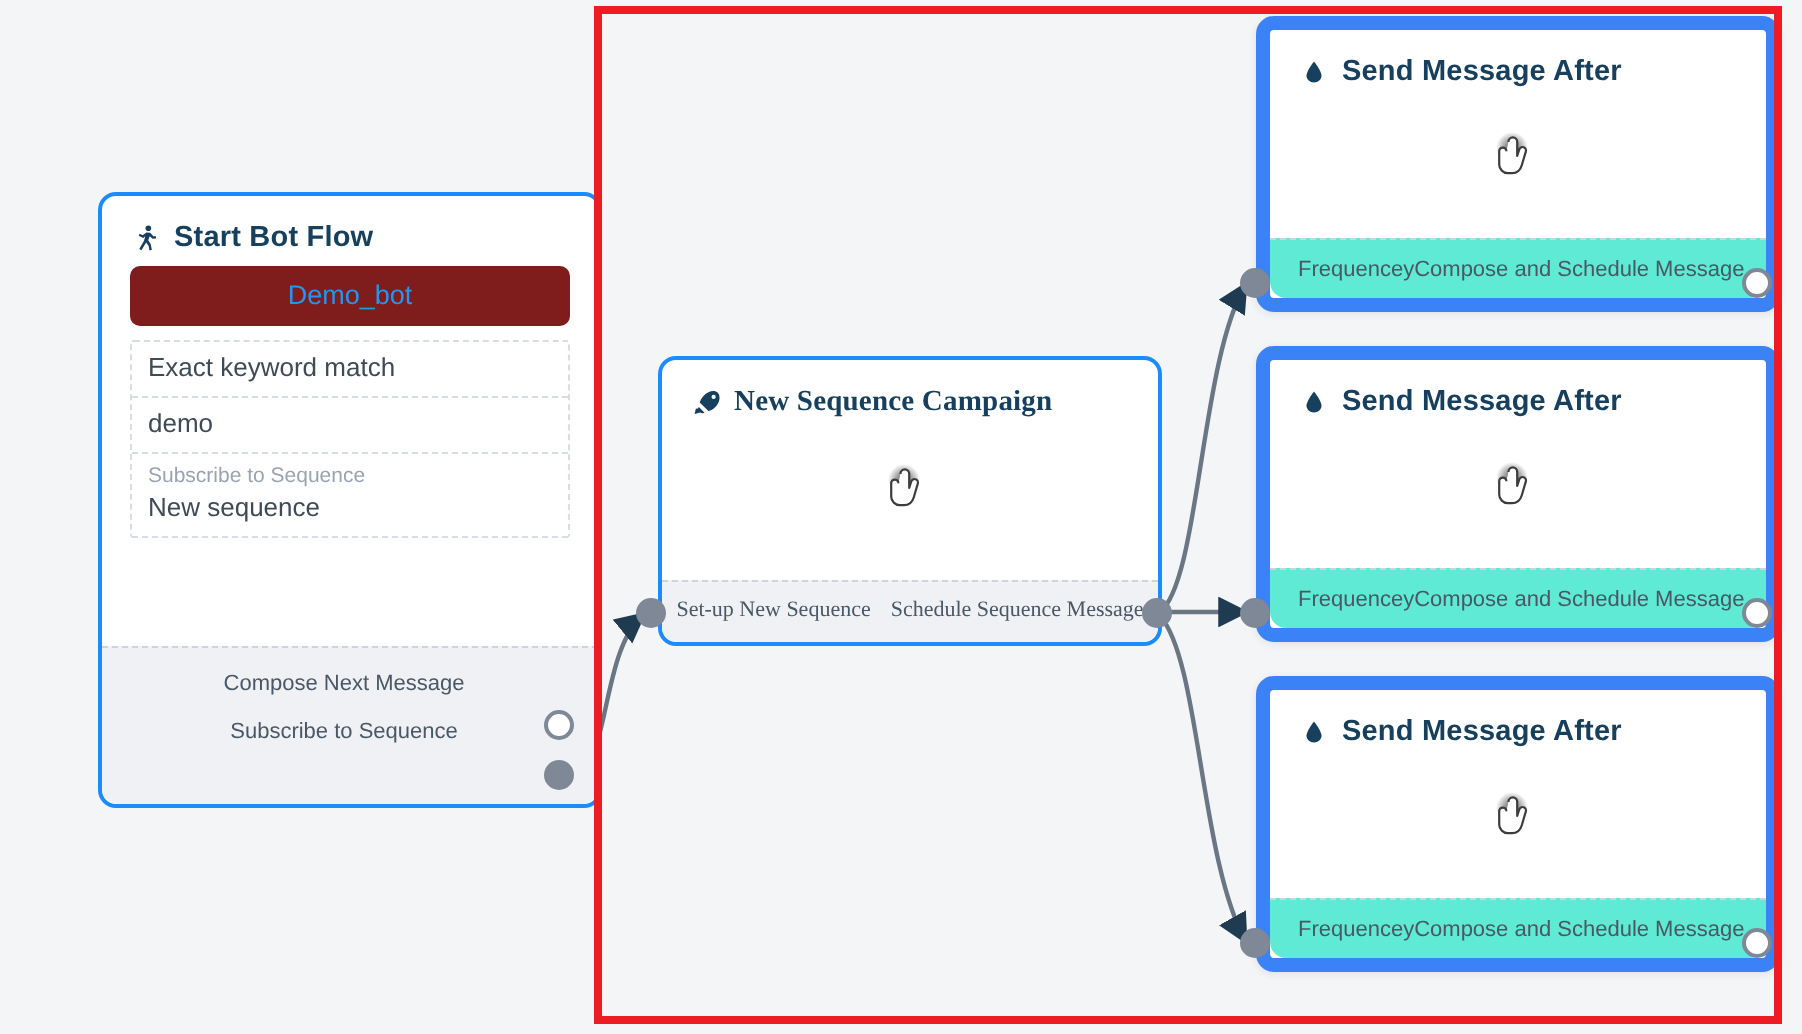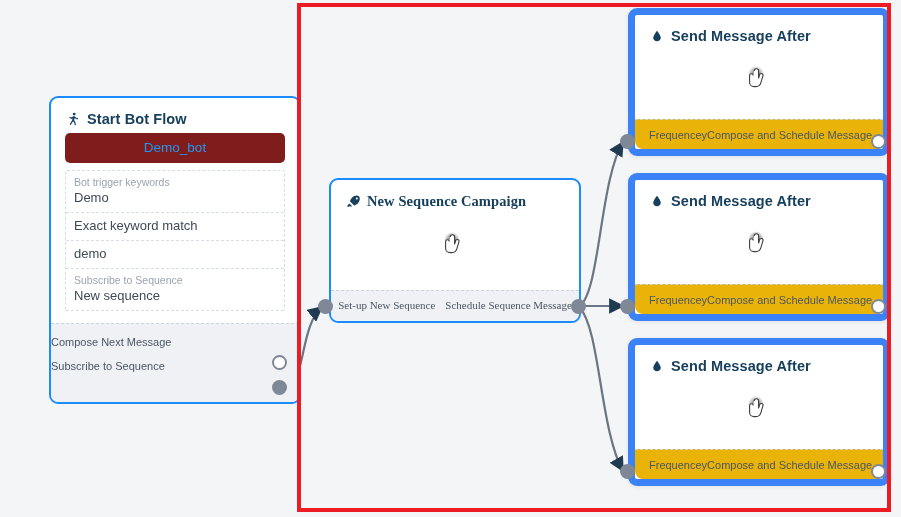--- a/index.html
+++ b/index.html
@@ -144,21 +144,21 @@
     background: #eff1f4;
     border-radius: 0 0 8px 8px;
     position: relative;
   }
   .node-footer.tall {
     padding: 6px 0 10px 0;
   }
   .port-row {
     display: flex;
     align-items: center;
-    justify-content: flex-start;
+    justify-content: center;
     height: 24px;
     padding-right: 6px;
     gap: 8px;
   }
   .port-row.inline {
     justify-content: center;
     gap: 10px;
     height: 28px;
     padding: 0 14px;
   }
@@ -185,21 +185,21 @@
     border: 2px solid #7e8896;
   }
 
   
   .sm-card {
     width: 262px;
     border-radius: 9px;
   }
   .sm-footer {
     border-top: 1px dashed #ccd4dd;
-    background: #eab308;
+    background: #5eead4;
     border-radius: 0 0 8px 8px;
     height: 29px;
     display: flex;
     align-items: center;
     padding: 0 12px 0 14px;
     justify-content: space-between;
   }
   .sm-footer .port-label { font-size: 11px; }
 </style>
 </head>
@@ -233,24 +233,20 @@
         </svg>
       </span>
       <span>Start Bot Flow</span>
     </div>
 
     <div class="node-body">
       <button class="bot-pill">Demo_bot</button>
 
       <div class="field-list">
 
-        <div class="field">
-          <div class="field-label">Bot trigger keywords</div>
-          <div class="field-value">Demo</div>
-        </div>
 
         <div class="field">
           <div class="field-value">Exact keyword match</div>
         </div>
 
         <div class="field">
           <div class="field-value">demo</div>
         </div>
 
         <div class="field">

